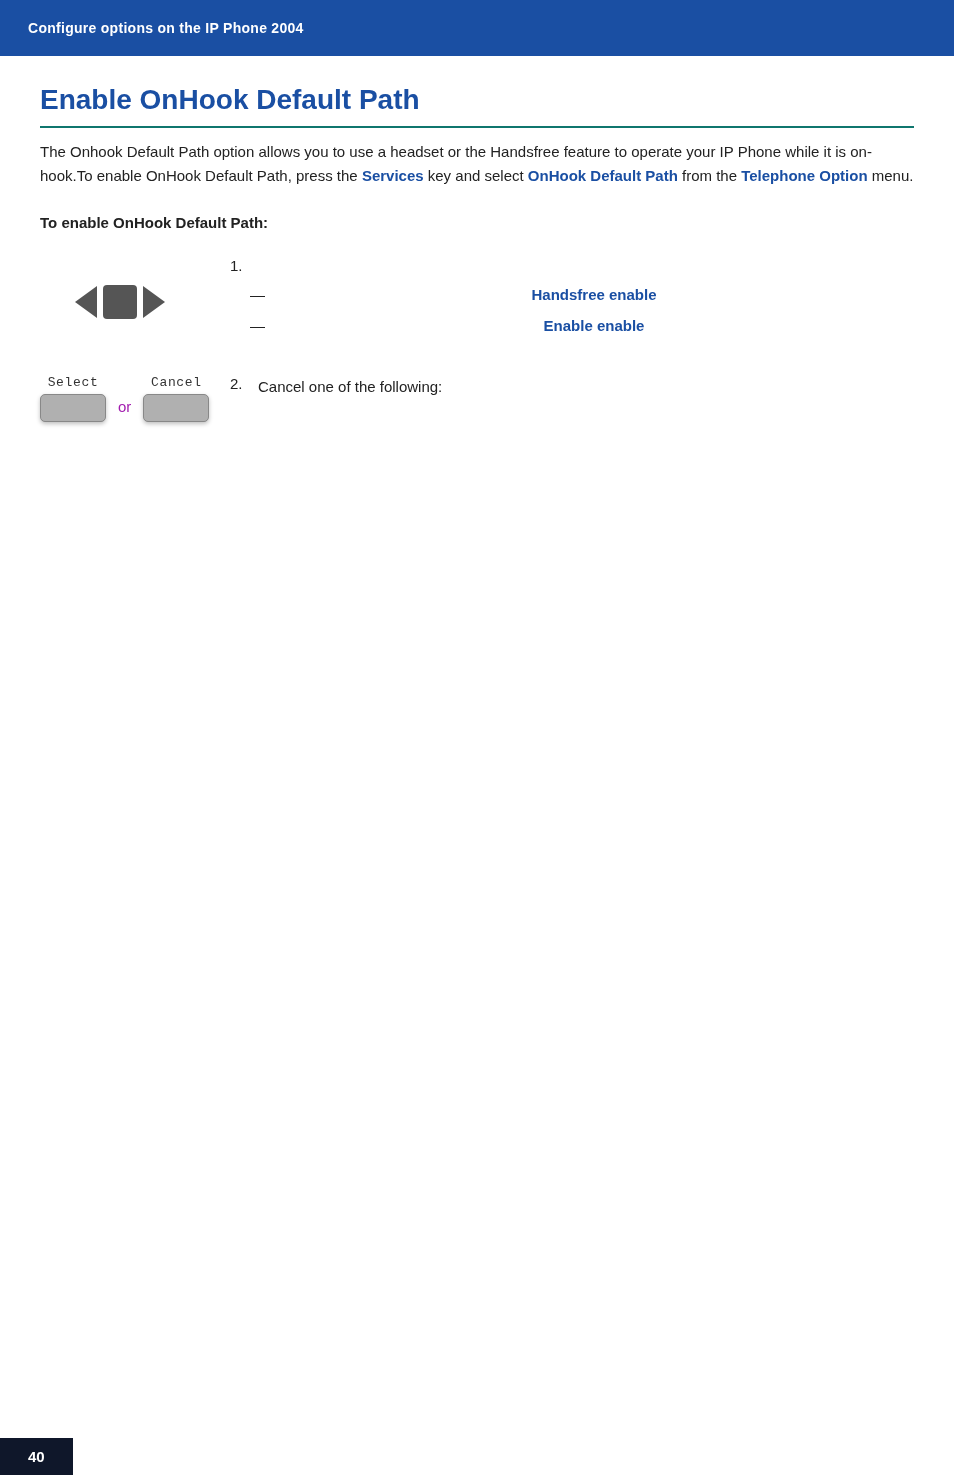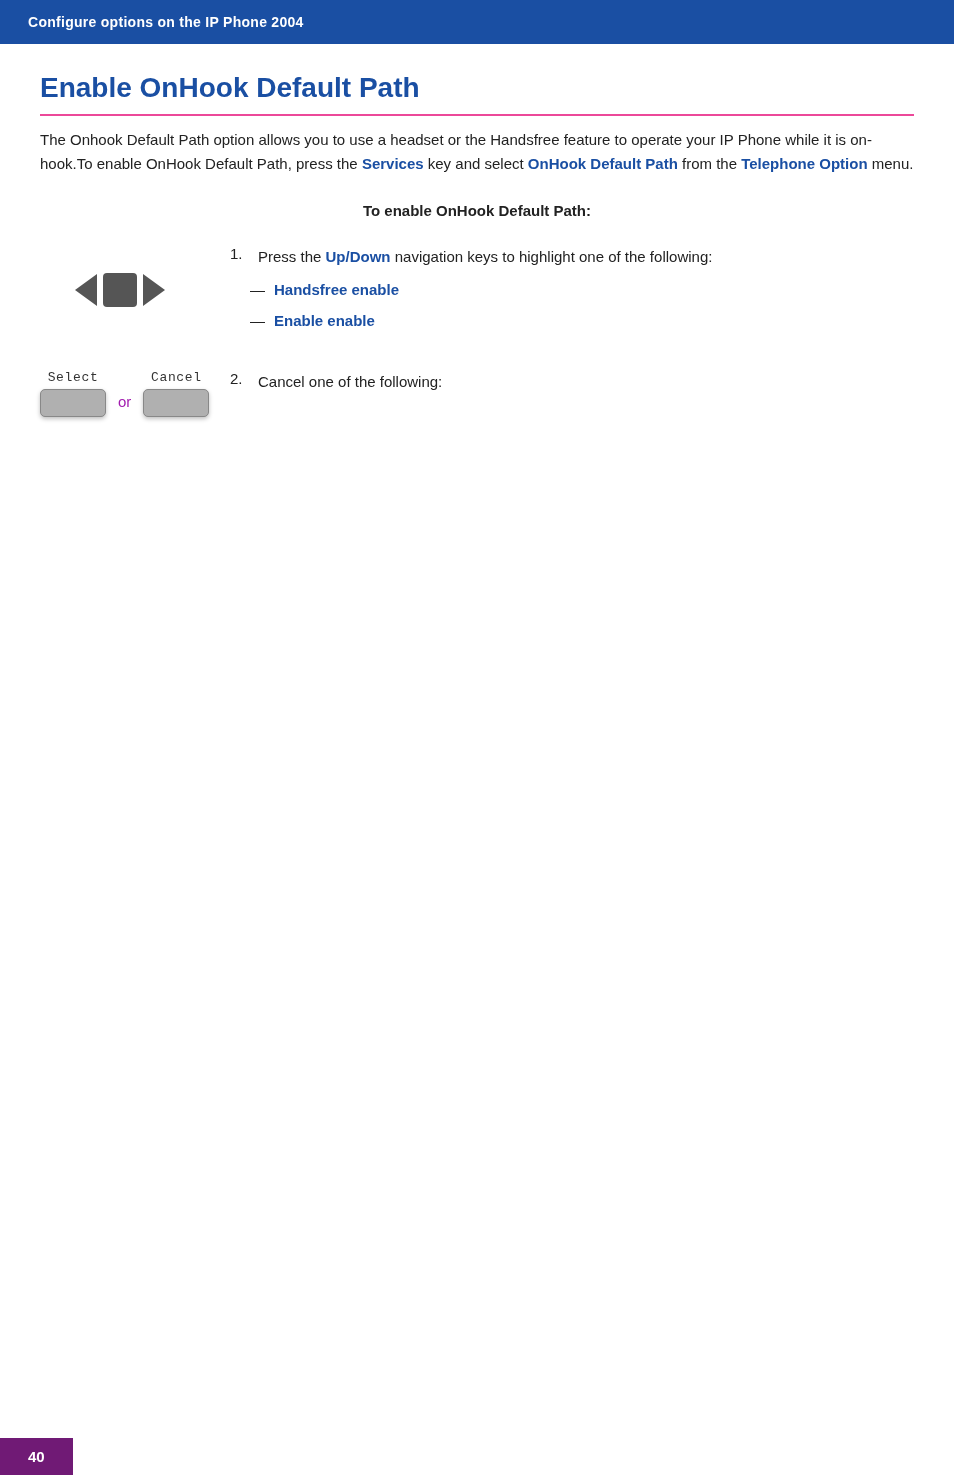--- a/index.html
+++ b/index.html
@@ -9,57 +9,56 @@
       min-height: 1475px;
       font-family: Arial, Helvetica, sans-serif;
       font-size: 15px;
       color: #222;
       background: #fff;
       position: relative;
     }
 
     .top-bar {
       background: #1a4fa3;
-      padding: 14px 28px;
+      padding: 20px 28px;
       color: #fff;
       font-weight: bold;
       font-size: 14px;
       letter-spacing: 0.02em;
     }
 
     .content {
       padding: 28px 40px 60px 40px;
     }
 
     .page-heading {
       color: #1a4fa3;
       font-size: 28px;
       font-weight: bold;
       margin-bottom: 10px;
       padding-bottom: 10px;
-      border-bottom: 2px solid #ec4899;
+      border-bottom: 2px solid #0f766e;
     }
 
     .intro-text {
       margin-top: 12px;
       margin-bottom: 26px;
       line-height: 1.6;
       font-size: 15px;
     }
 
     .highlight-blue {
       color: #1a4fa3;
       font-weight: bold;
     }
 
     .section-title {
       font-weight: bold;
       margin-bottom: 26px;
       font-size: 15px;
-      text-align: center;
     }
 
     .step-row {
       display: flex;
       align-items: flex-start;
       gap: 30px;
     }
 
     .step-icon {
       flex-shrink: 0;
@@ -118,20 +117,21 @@
 
     .step-text {
       line-height: 1.6;
       font-size: 15px;
     }
 
     .sub-list {
       list-style: none;
       margin-top: 10px;
       margin-left: 20px;
+      text-align: center;
     }
 
     .sub-list li {
       position: relative;
       padding-left: 24px;
       margin-bottom: 8px;
       font-size: 15px;
       line-height: 1.5;
     }
 
@@ -185,21 +185,21 @@
     .page-footer {
       position: absolute;
       bottom: 0;
       left: 0;
       right: 0;
       display: flex;
       align-items: flex-end;
     }
 
     .page-number-box {
-      background: #701a75;
+      background: #0f172a;
       color: #fff;
       font-weight: bold;
       font-size: 15px;
       padding: 10px 28px;
       min-width: 70px;
       text-align: center;
     }
 
     .step-header {
       display: flex;
@@ -237,23 +237,20 @@
       <div class="nav-cluster">
         <div class="nav-arrow nav-left"></div>
         <div class="nav-center"></div>
         <div class="nav-arrow nav-right"></div>
       </div>
     </div>
 
     <div class="step-content">
       <div class="step-header">
         <span class="step-num-label">1.</span>
-        <span class="step-text">
-          Press the <span class="highlight-blue">Up/Down</span> navigation keys to highlight one of the following:
-        </span>
       </div>
       <ul class="sub-list">
         <li>
           <span class="highlight-blue">Handsfree enable</span>
         </li>
         <li>
           <span class="highlight-blue">Enable enable</span>
         </li>
       </ul>
     </div>

